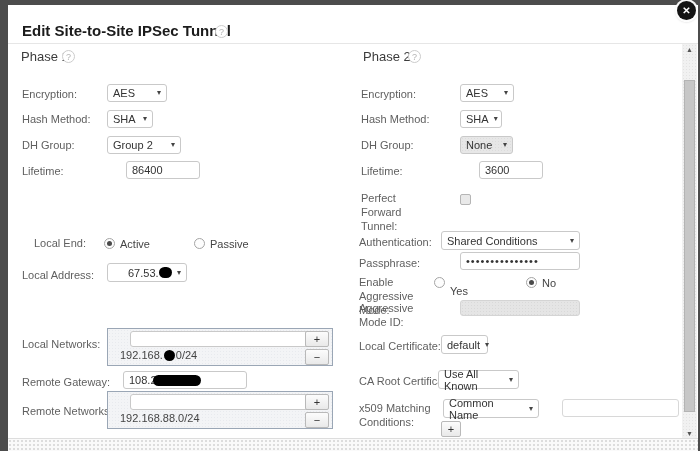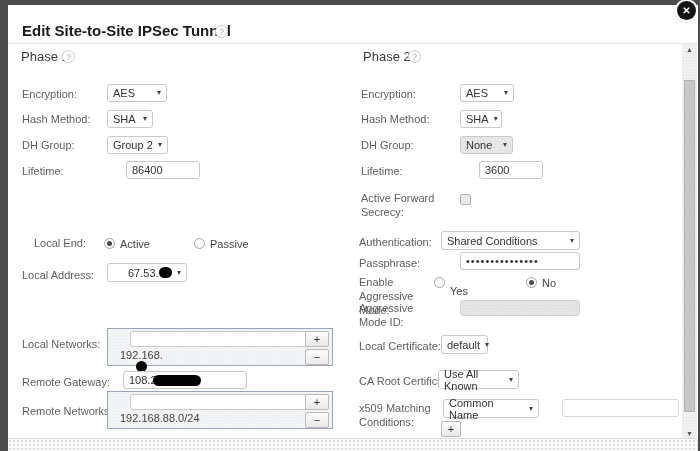--- a/index.html
+++ b/index.html
@@ -18,21 +18,21 @@
   .dd .arr{font-size:8px;color:#444;margin-left:5px;line-height:1;}
   .dd.gray{background:#e7e7e7;background-image:radial-gradient(circle,#dcdcdc .7px,transparent .8px);background-size:3px 3px;}
   .inp{border:1px solid #c9c9c9;border-radius:3px;background:#fff;font-size:11px;color:#333;
        padding:0 5px;height:18px;font-family:"Liberation Sans",sans-serif;outline:none;box-sizing:border-box;margin-left:19px;}
   .inp.disabled{background:#e5e5e5;border:1px solid #d4d4d4;
        background-image:radial-gradient(circle,#d9d9d9 .7px,transparent .8px);background-size:3px 3px;}
   .netbox{border:1px solid #9aa6b5;background:#f3f4f6;
        background-image:radial-gradient(circle,#e8eaee .7px,transparent .8px);background-size:3px 3px;}
   .smbtn{display:flex;align-items:center;justify-content:center;border:1px solid #b9b9b9;border-radius:2px;
        background:linear-gradient(#fcfcfc,#e9e9e9);font-size:11px;color:#333;line-height:1;}
-  .itm{font-size:11px;color:#444;white-space:nowrap;display:flex;align-items:center;flex-direction:column;}
+  .itm{font-size:11px;color:#444;white-space:nowrap;display:flex;align-items:center;}
   .radio{width:11px;height:11px;border:1px solid #a5a5a5;border-radius:50%;background:#fdfdfd;}
   .radio.sel::after{content:"";display:block;width:5px;height:5px;border-radius:50%;background:#4a4a4a;margin:2px auto;}
   .cb{width:11px;height:11px;border:1px solid #b5b5b5;border-radius:2px;background:#e9e9e9;}
   .redact{display:inline-block;background:#000;border-radius:6px;height:11px;vertical-align:middle;}
   .dot{display:inline-block;background:#000;border-radius:50%;width:11px;height:11px;margin:0 1px;}
   .sbtrack{background:#f1f1f1;background-image:radial-gradient(circle,#e3e3e3 .7px,transparent .8px);background-size:3px 3px;}
   .sbthumb{background:#c7c7c7;border:1px solid #b4b4b4;}
   .sbarr{font-size:7px;color:#555;text-align:center;width:15px;line-height:10px;}
   .footer{background:#fafafa;background-image:radial-gradient(circle,#ddd .8px,transparent .9px);background-size:4px 4px;}
   .closebtn{width:19px;height:19px;border-radius:50%;background:#141414;box-shadow:0 0 0 2px rgba(255,255,255,.95),0 1px 3px rgba(0,0,0,.5);
@@ -63,21 +63,21 @@
       <span class="arr">▾</span>
     </div>
 
     <div class="abs lbl" style="left:22px;top:113px;">Hash Method:</div>
     <div class="abs dd" style="left:107px;top:110px;width:46px;">
       <span>SHA</span>
       <span class="arr">▾</span>
     </div>
 
     <div class="abs lbl" style="left:22px;top:139px;">DH Group:</div>
-    <div class="abs dd" style="left:107px;top:136px;width:61px;">
+    <div class="abs dd" style="left:107px;top:136px;width:74px;">
       <span>Group 2</span>
       <span class="arr">▾</span>
     </div>
 
     <div class="abs lbl" style="left:22px;top:165px;">Lifetime:</div>
     <input class="abs inp" style="left: 107px; top: 161px; width: 74px;" value="86400">
 
     <div class="abs lbl" style="left:34px;top:237px;">Local End:</div>
     <span class="abs radio sel" style="left:104px;top:238px;"></span>
     <div class="abs lbl" style="left:120px;top:238px;color:#444;">Active</div>
@@ -133,21 +133,21 @@
 
     <div class="abs lbl" style="left:361px;top:139px;">DH Group:</div>
     <div class="abs dd gray" style="left:460px;top:136px;width:53px;">
       <span>None</span>
       <span class="arr">▾</span>
     </div>
 
     <div class="abs lbl" style="left:361px;top:165px;">Lifetime:</div>
     <input class="abs inp" style="left: 460px; top: 161px; width: 64px;" value="3600">
 
-    <div class="abs lbl" style="left:361px;top:192px;width:78px;">Active Forward Secrecy:</div>
+    <div class="abs lbl" style="left:361px;top:192px;width:78px;">Perfect Forward Tunnel:</div>
     <span class="abs cb" style="left:460px;top:194px;"></span>
 
     <div class="abs lbl" style="left:359px;top:236px;">Authentication:</div>
     <div class="abs dd" style="left:441px;top:231px;width:139px;height:19px;">
       <span>Shared Conditions</span>
       <span class="arr">▾</span>
     </div>
 
     <div class="abs lbl" style="left:359px;top:257px;">Passphrase:</div>
     <input class="abs inp" style="left: 441px; top: 252px; width: 120px; letter-spacing: 1px;" value="•••••••••••••••">

